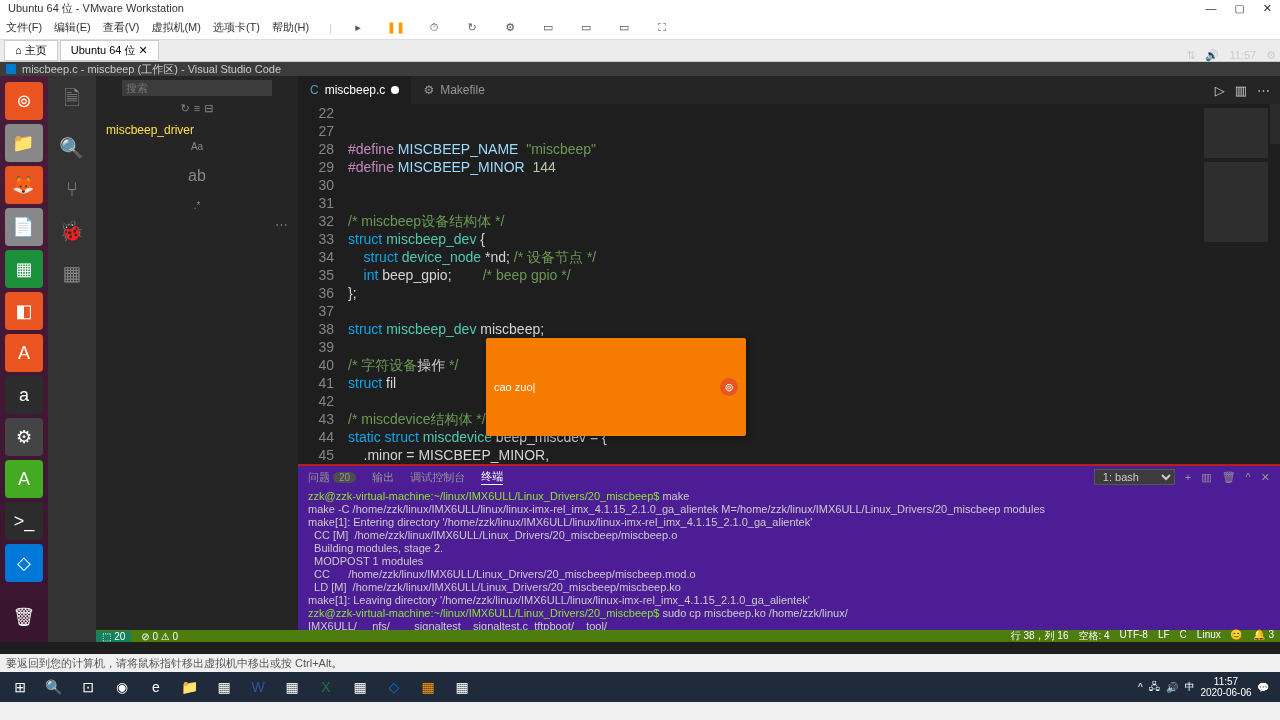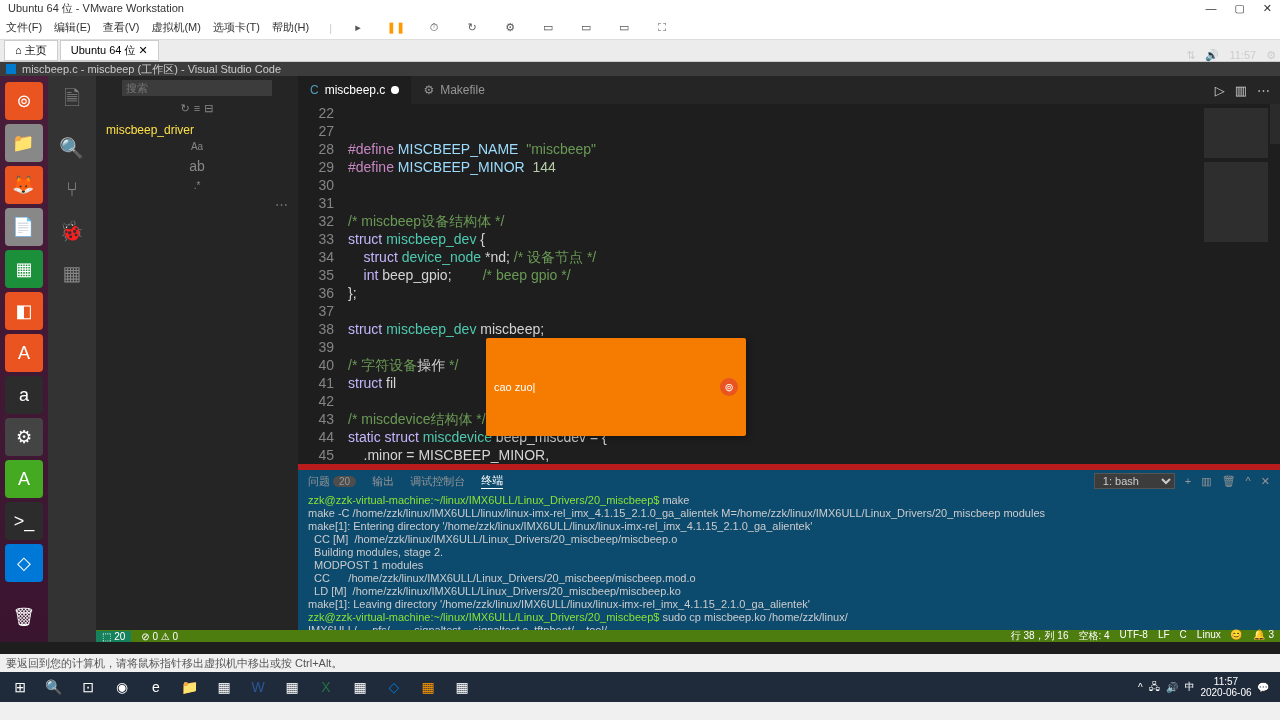--- a/index.html
+++ b/index.html
@@ -46,37 +46,37 @@
 
 .editor-wrap { flex: 1; display: flex; flex-direction: column; background: #1e1e1e; position: relative; }
 .editor-tabs { height: 28px; background: #252526; display: flex; align-items: center; font-size: 12px; }
 .editor-tabs .etab { padding: 0 12px; height: 100%; display: flex; align-items: center; color: #969696; gap: 6px; }
 .editor-tabs .etab.active { background: #1e1e1e; color: #fff; }
 .editor-tabs .etab .dot { width: 8px; height: 8px; border-radius: 50%; background: #fff; }
 .editor-tabs .runbtns { margin-left: auto; padding: 0 10px; color: #ccc; display: flex; gap: 10px; font-size: 13px; }
 .code { flex: 1; display: flex; font-family: Consolas, monospace; font-size: 14px; line-height: 18px; overflow: hidden; position: relative; }
 .gutter { width: 50px; text-align: right; padding-right: 14px; color: #858585; }
 .lines { flex: 1; white-space: pre; color: #d4d4d4; position: relative; }
-.kw { color: #c4b5fd; }
+.kw { color: #0ea5e9; }
 .ty { color: #4ec9b0; }
 .mc { color: #c586c0; }
 .cm { color: #6a9955; }
 .nm { color: #b5cea8; }
 .va { color: #9cdcfe; }
 
 .ime { position: absolute; left: 138px; top: 234px; width: 260px; background: #f57c00; color: #fff; font-size: 12px; border-radius: 2px; box-shadow: 2px 2px 6px rgba(0,0,0,0.4); z-index: 5; }
 .ime .ime-top { padding: 4px 8px; font-size: 11px; display: flex; justify-content: space-between; }
 .ime .ime-top .ime-logo { width: 18px; height: 18px; background: #e95420; border-radius: 50%; display: flex; align-items: center; justify-content: center; }
 .ime .ime-cand { padding: 4px 8px; background: #f57c00; }
 
 .minimap { position: absolute; right: 0; top: 0; width: 80px; height: 100%; background: #1e1e1e; opacity: 0.6; }
 .minimap .mm-block { position: absolute; left: 4px; right: 12px; background: #3a3a3a; }
 .minimap .mm-scroll { position: absolute; right: 0; width: 10px; top: 0; height: 40px; background: rgba(255,255,255,0.1); }
 
-.panel { height: 178px; background: #0c4a6e; border-top: 6px solid #b91c1c; display: flex; flex-direction: column; }
+.panel { height: 178px; background: #4c1d95; border-top: 2px solid #b91c1c; display: flex; flex-direction: column; }
 .panel-tabs { height: 22px; display: flex; align-items: center; padding: 0 10px; font-size: 11px; color: #969696; gap: 16px; }
 .panel-tabs .pt.active { color: #fff; border-bottom: 1px solid #fff; }
 .panel-tabs .badge { background: #4d4d4d; border-radius: 8px; padding: 0 6px; font-size: 10px; }
 .panel-tabs .pt-right { margin-left: auto; display: flex; align-items: center; gap: 10px; }
 .panel-tabs select { background: #3c3c3c; border: 1px solid #555; color: #ccc; font-size: 11px; padding: 0 18px 0 4px; }
 .terminal { flex: 1; padding: 2px 10px; font-family: Consolas, monospace; font-size: 11px; line-height: 13px; color: #ccc; overflow: hidden; white-space: pre; }
 .terminal .pr { color: #8ae234; }
 
 .statusbar { height: 12px; background: #4d7c0f; color: #fff; display: flex; align-items: center; font-size: 10px; padding: 0 6px; gap: 10px; position: absolute; left: 48px; right: 0; bottom: 0; }
 .statusbar .sb-r { margin-left: auto; display: flex; gap: 10px; }
@@ -165,21 +165,21 @@
           <input placeholder="搜索" style="">
           <div class="search-icons">
             <span>↻</span>
             <span>≡</span>
             <span>⊟</span>
           </div>
         </div>
         <div class="result">miscbeep_driver</div>
         <div class="search-row" style="justify-content:flex-end;padding-top:0">
           <span style="font-size:10px;color:#888">Aa</span>
-          <span style="font-size:14px;color:#888;margin:0 4px">ab</span>
+          <span style="font-size:16px;color:#888;margin:9px 4px">ab</span>
           <span style="font-size:10px;color:#888">.*</span>
         </div>
         <div style="text-align:right;padding:2px 10px;color:#888;font-size:13px">⋯</div>
       </div>
 
       <div class="editor-wrap">
         <div class="editor-tabs">
           <div class="etab active">
             <span style="color:#519aba">C</span>
               <span>miscbeep.c</span>

